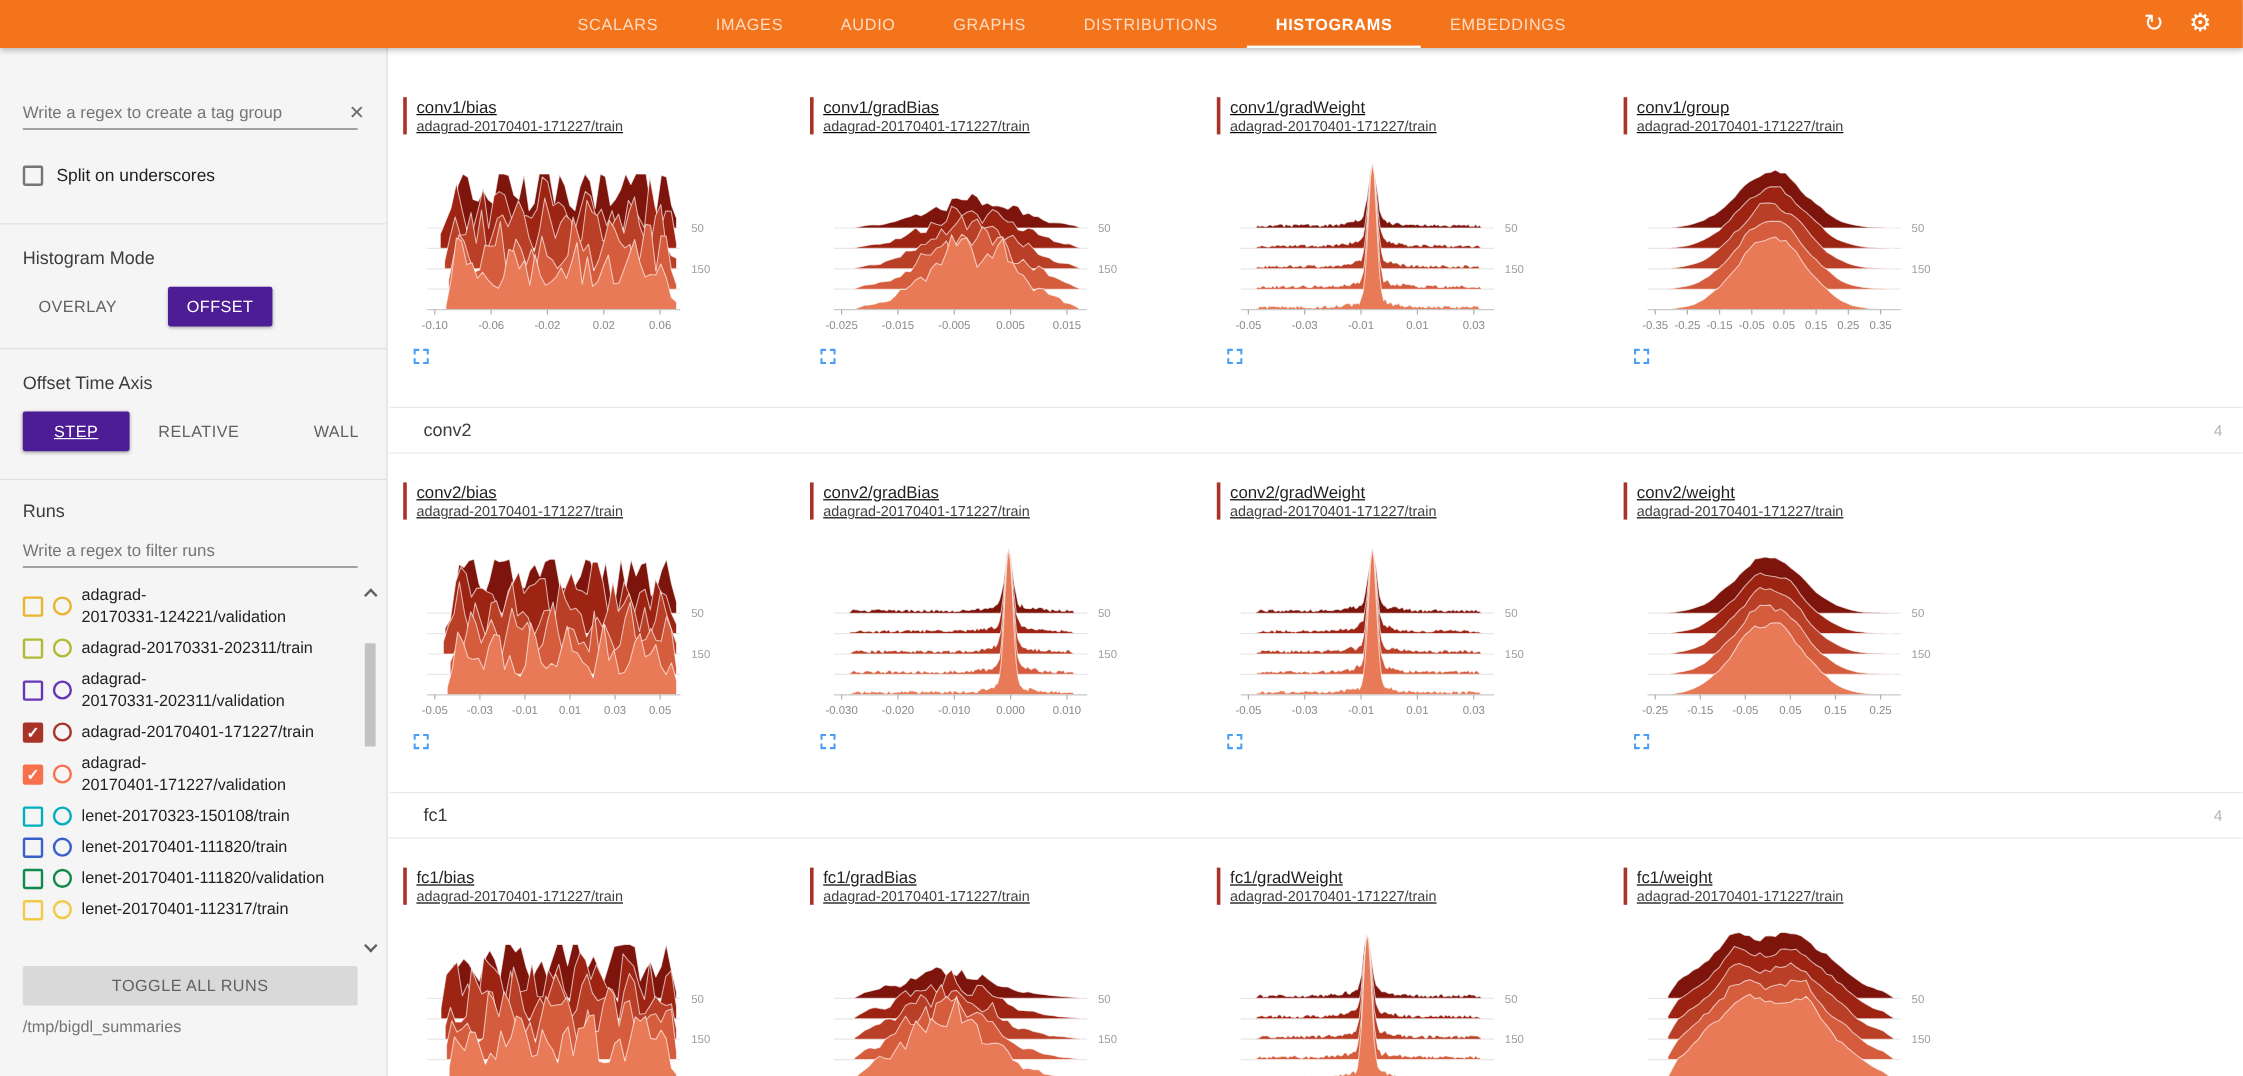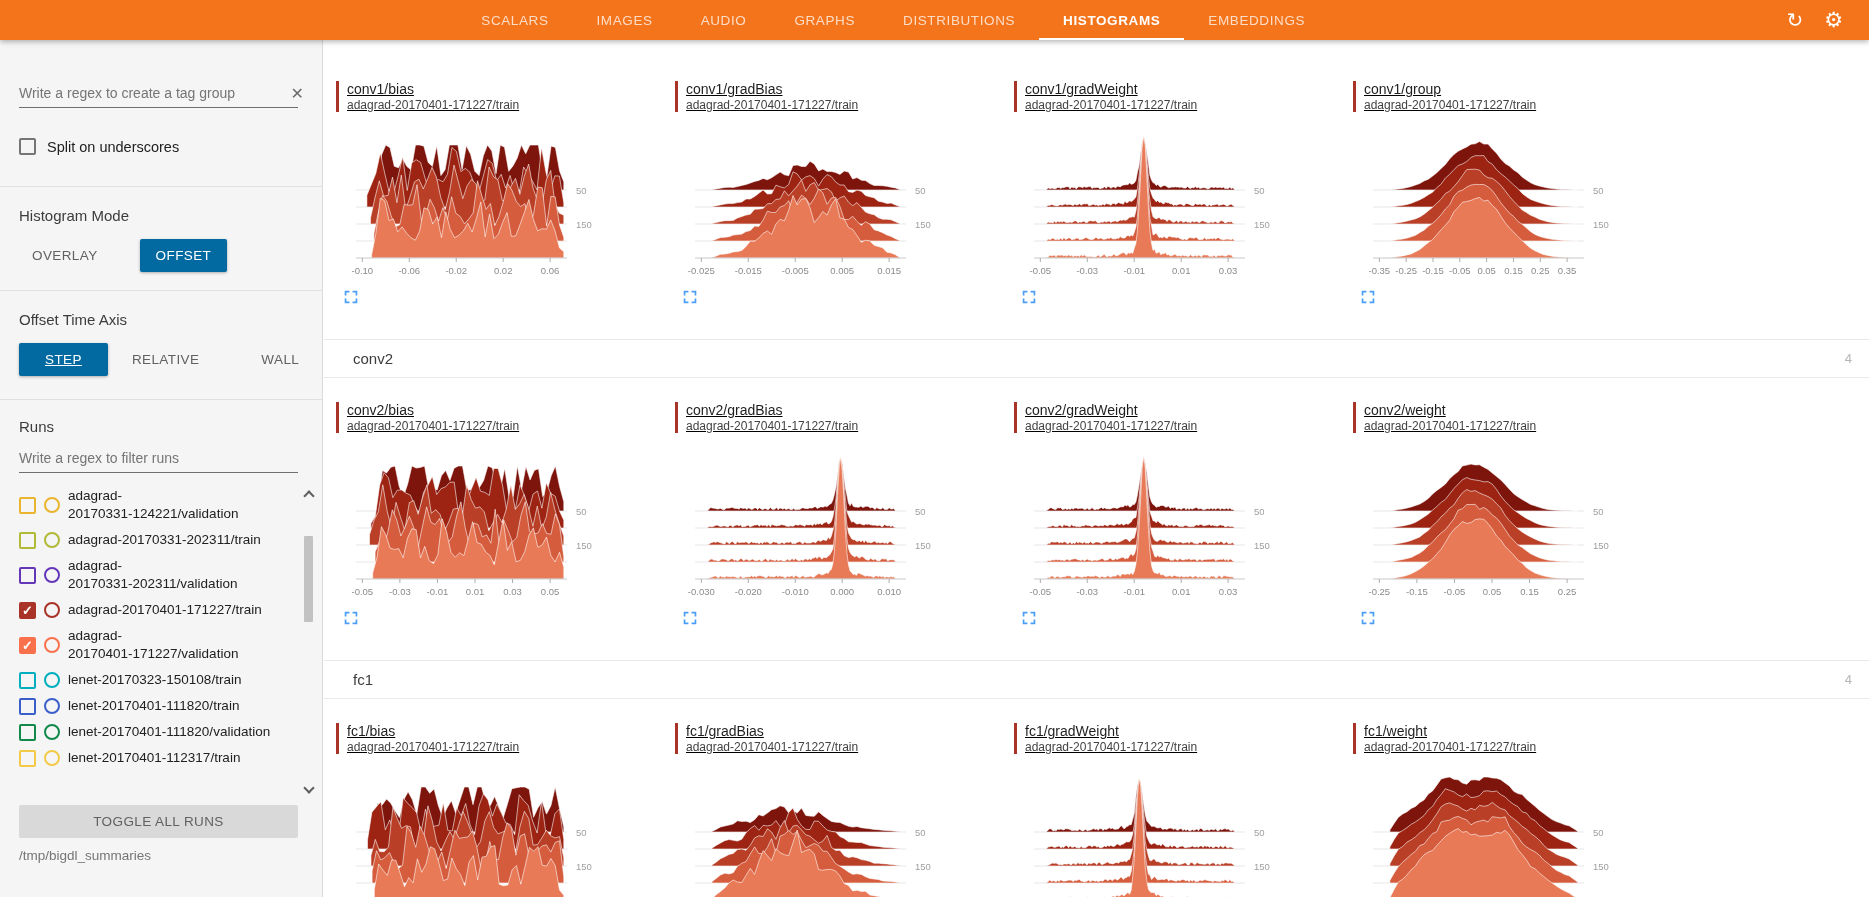--- a/index.html
+++ b/index.html
@@ -31,21 +31,21 @@
   .line-input::placeholder { color:#757575; }
   .clear-x { position:absolute; right:-6px; top:2px; font-size:16px; color:#6b6b6b; cursor:pointer; }
   .split-row { margin-top:30px; display:flex; align-items:center; gap:11px; }
   .cb { width:17px; height:17px; border:2px solid #757575; border-radius:2px; background:transparent; }
   .split-label { font-size:14.5px; color:#212121; }
   .hr1 { margin-top:31px; } .hr2 { margin-top:18px; } .hr3 { margin-top:23px; }
   .sb-label { margin-top:20px; font-size:15px; color:#3c3c3c; }
   .btn-row { margin-top:15px; display:flex; align-items:center; }
   .flat-btn { font-size:13.5px; letter-spacing:.4px; color:#616161; padding:9px 16px;
               border-radius:2px; cursor:pointer; }
-  .flat-btn.selected { background:#0369a1; color:#fff;
+  .flat-btn.selected { background:#4c1d95; color:#fff;
                        box-shadow:0 1px 3px rgba(0,0,0,.3); }
   .runs-label { margin-top:18px; }
   .runs-filter { margin-top:12px; }
   .runs-list { margin-top:10px; height:318px; position:relative; overflow:visible; }
   .run-item { display:flex; align-items:center; gap:8px; padding:4px 0; cursor:pointer; }
   .run-cb { width:17px; height:17px; border-radius:2px; flex:none; position:relative; }
   .run-cb .chk { position:absolute; left:1px; top:-1px; color:#fff; font-size:13px; font-weight:700; }
   .run-circle { width:16px; height:16px; border-radius:50%; border:2px solid; flex:none; background:transparent; }
   .run-label { font-size:13.5px; color:#212121; line-height:18px; max-width:230px; }
   .run-label.nowrap { white-space:nowrap; max-width:none; }

